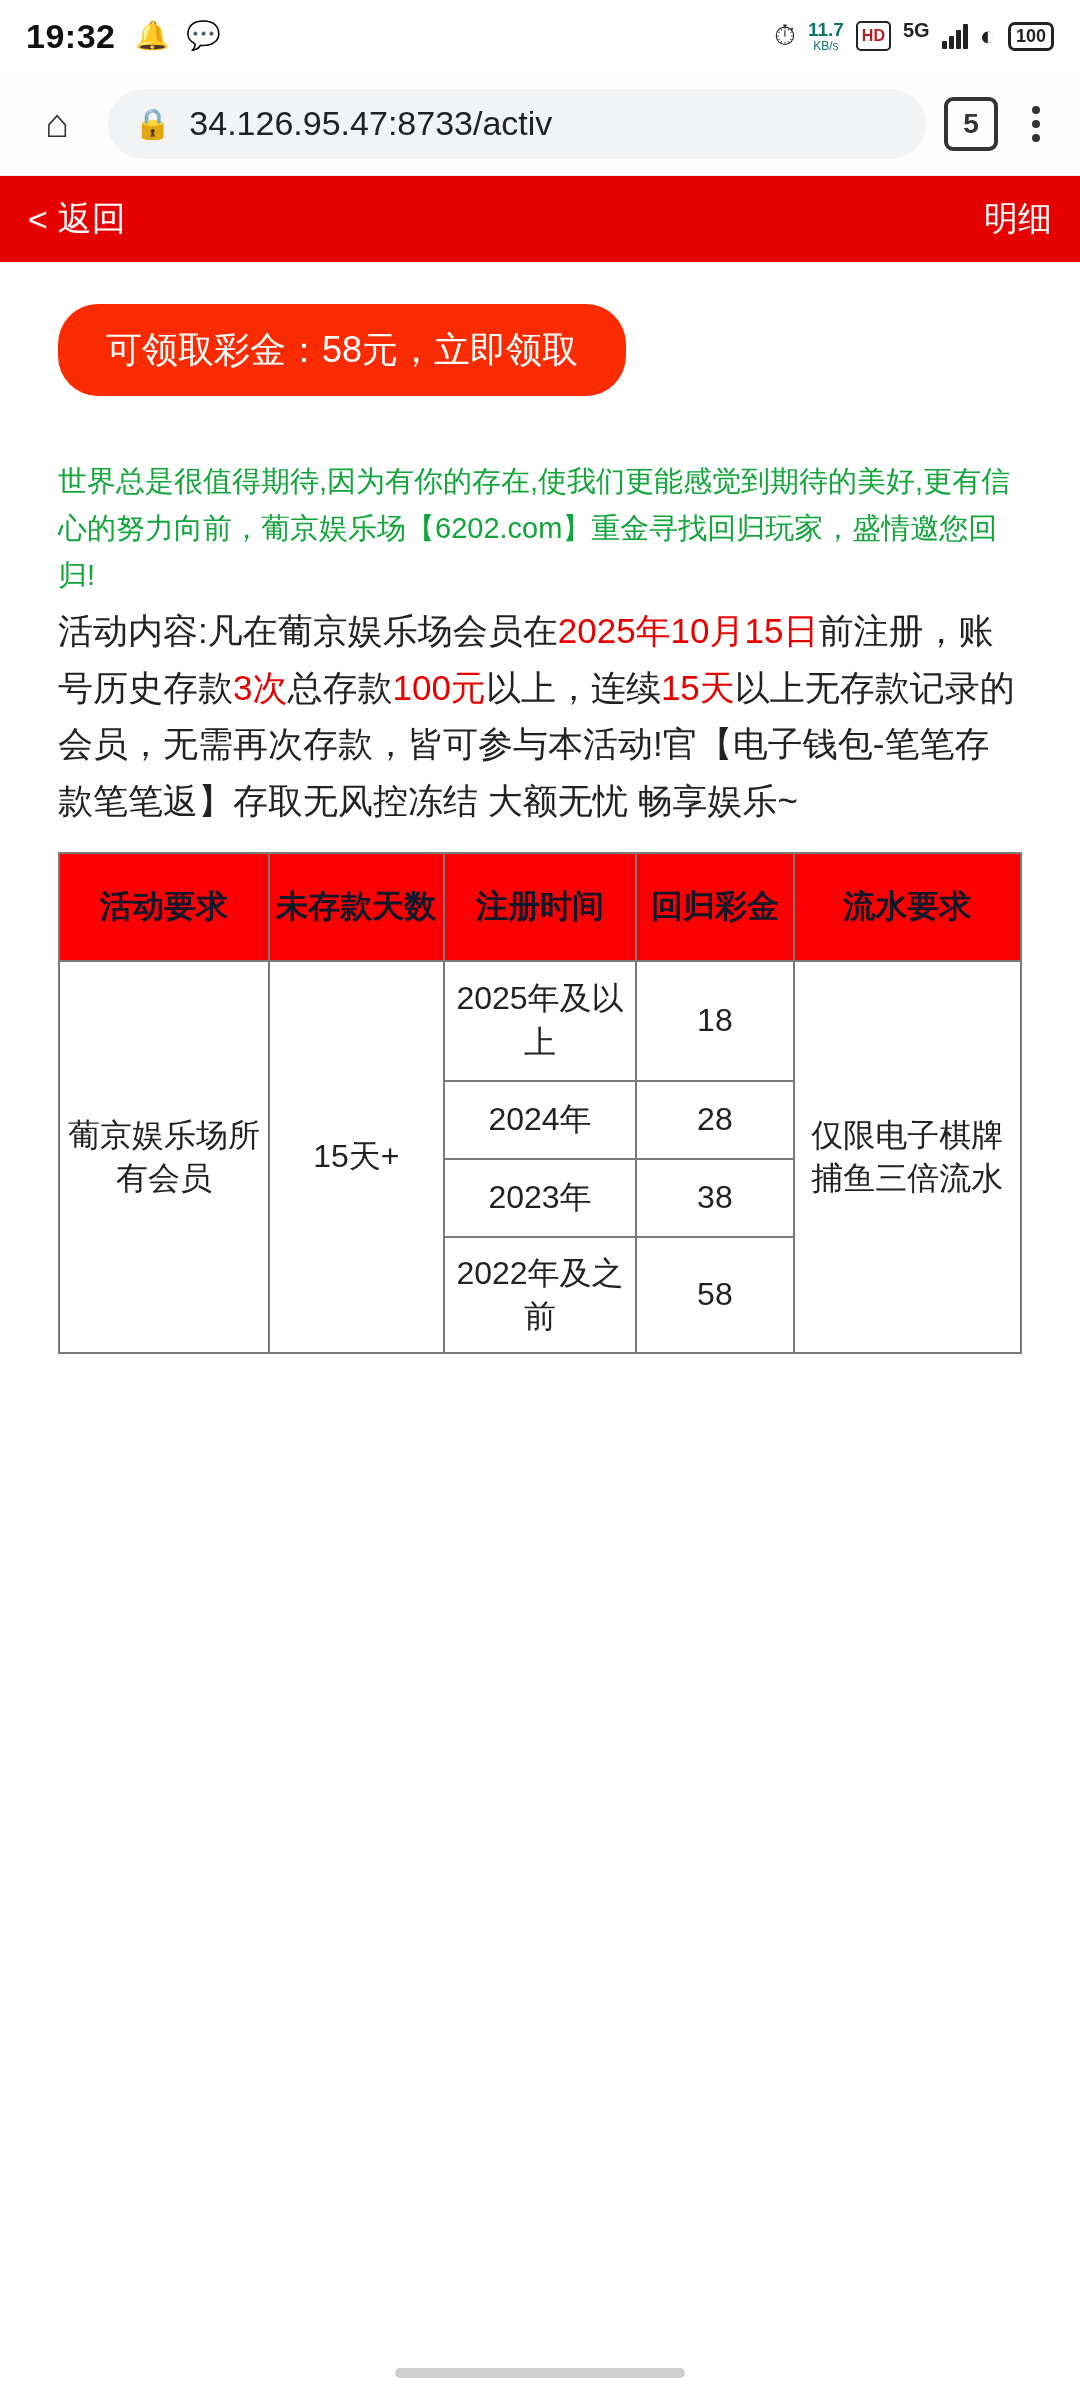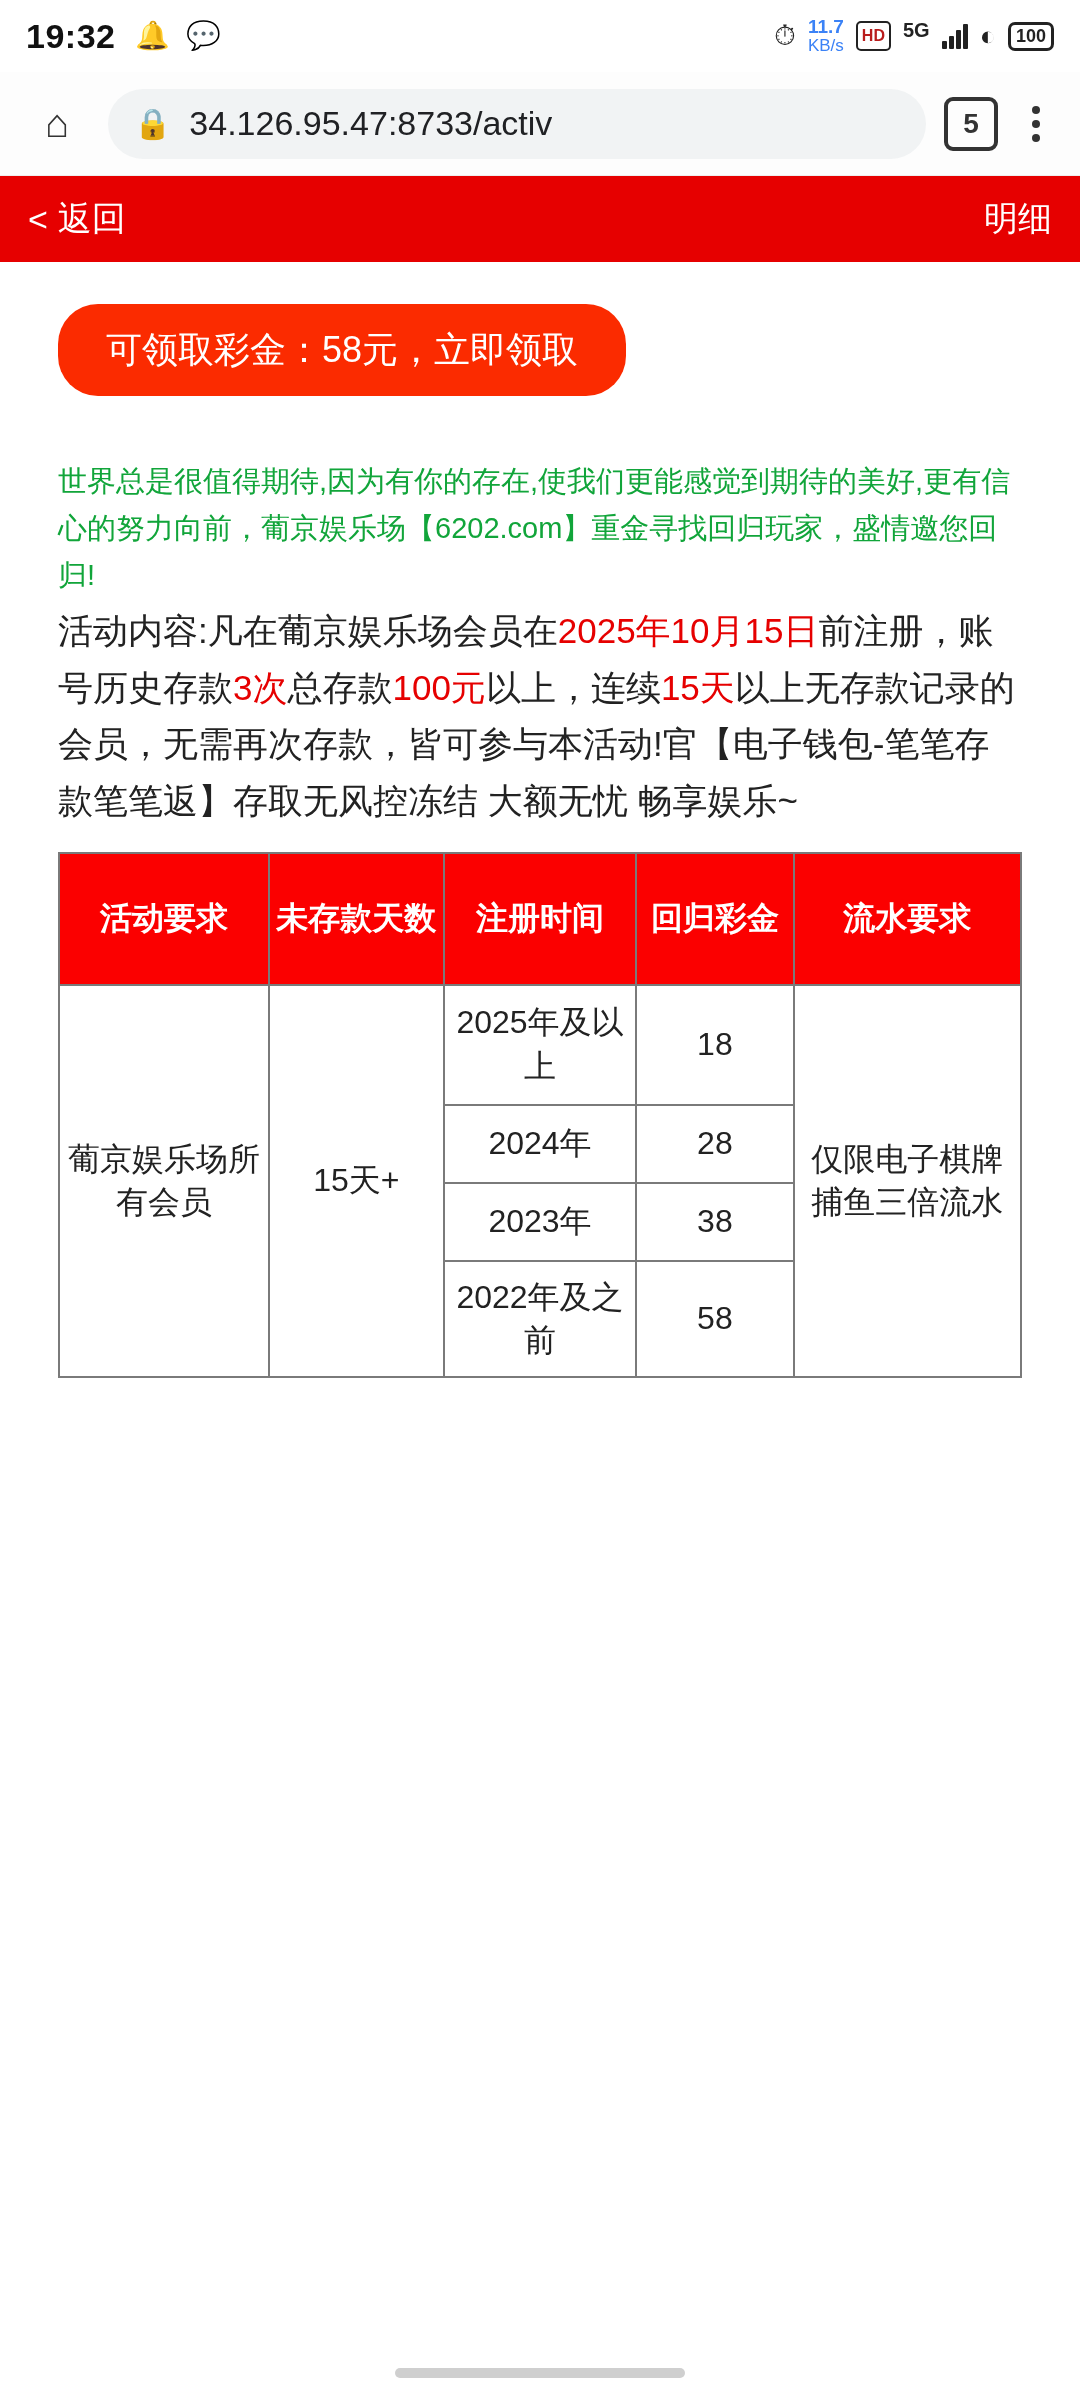--- a/index.html
+++ b/index.html
@@ -37,24 +37,24 @@
   .status-right {
     margin-left: auto;
     display: flex;
     align-items: center;
     gap: 12px;
   }
   .clock-icon { font-size: 28px; color: #222; }
   .netspeed {
     text-align: center;
     line-height: 1.05;
-    color: #3b82f6;
+    color: #0f766e;
   }
   .netspeed .n1 { font-size: 19px; display: block; font-weight: bold;}
-  .netspeed .n2 { font-size: 17px; display: block; }
+  .netspeed .n2 { font-size: 12px; display: block; }
   .hd-badge {
     border: 2px solid #222;
     border-radius: 5px;
     font-size: 16px;
     font-weight: bold;
     padding: 4px 4px;
     color: #b91c1c;
   }
   .sig5g { font-size: 20px; font-weight: bold; color: #222; position: relative; top:-6px;}
   .bars {
@@ -199,23 +199,23 @@
     border: 2px solid #7a7a7a;
     text-align: center;
     vertical-align: middle;
     font-size: 32px;
     color: #222;
     padding: 14px 6px;
     line-height: 1.35;
   }
   table.info th {
     background: #fb0000;
-    color: #ffffff;
+    color: #0f172a;
     font-size: 32px;
-    height: 132px;
+    height: 108px;
   }
   .col1 { width: 24%; }
   .col2 { width: 20%; }
   .col3 { width: 22%; }
   .col4 { width: 18%; }
   .col5 { width: 26%; }
 
   .gesture-bar {
     position: absolute;
     bottom: 22px;

